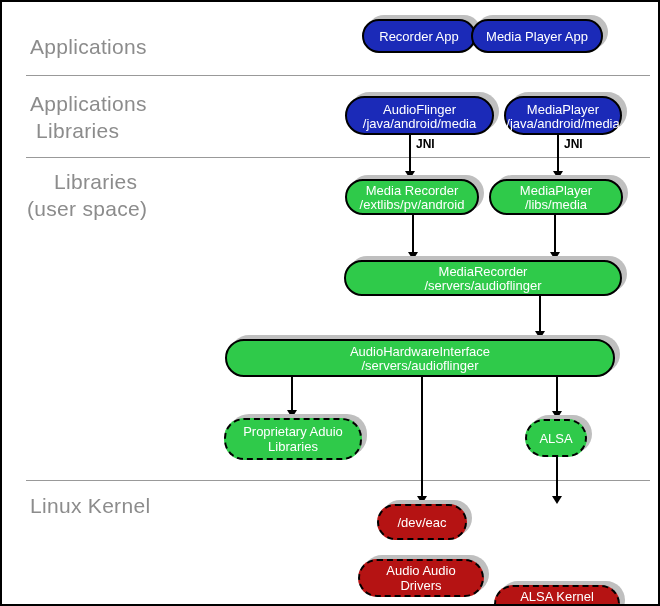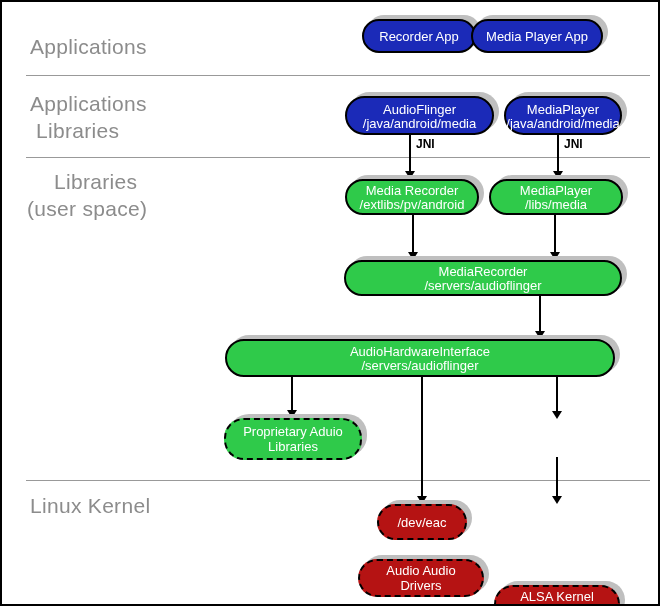--- a/index.html
+++ b/index.html
@@ -122,20 +122,23 @@
   <div class="vline" style="left:289px;top:375px;height:34px"></div>
   <div class="arrow-down" style="left:285px;top:408px"></div>
   <div class="vline" style="left:419px;top:375px;height:120px"></div>
   <div class="arrow-down" style="left:415px;top:494px"></div>
   <div class="vline" style="left:554px;top:375px;height:35px"></div>
   <div class="arrow-down" style="left:550px;top:409px"></div>
 
   <div class="node green dashed" style="left:222px;top:416px;width:138px;height:42px">
     <div class="node-title">Proprietary Aduio Libraries</div>
   </div>
+  <div class="node green dashed" style="left:523px;top:417px;width:62px;height:38px">
+    <div class="node-title">ALSA</div>
+  </div>
 
   <div class="vline" style="left:554px;top:455px;height:40px"></div>
   <div class="arrow-down" style="left:550px;top:494px"></div>
 
   <div class="node red dashed" style="left:375px;top:502px;width:90px;height:36px">
     <div class="node-title">/dev/eac</div>
   </div>
 
   <div class="node red dashed" style="left:356px;top:557px;width:126px;height:38px">
     <div class="node-title">Audio Audio Drivers</div>

